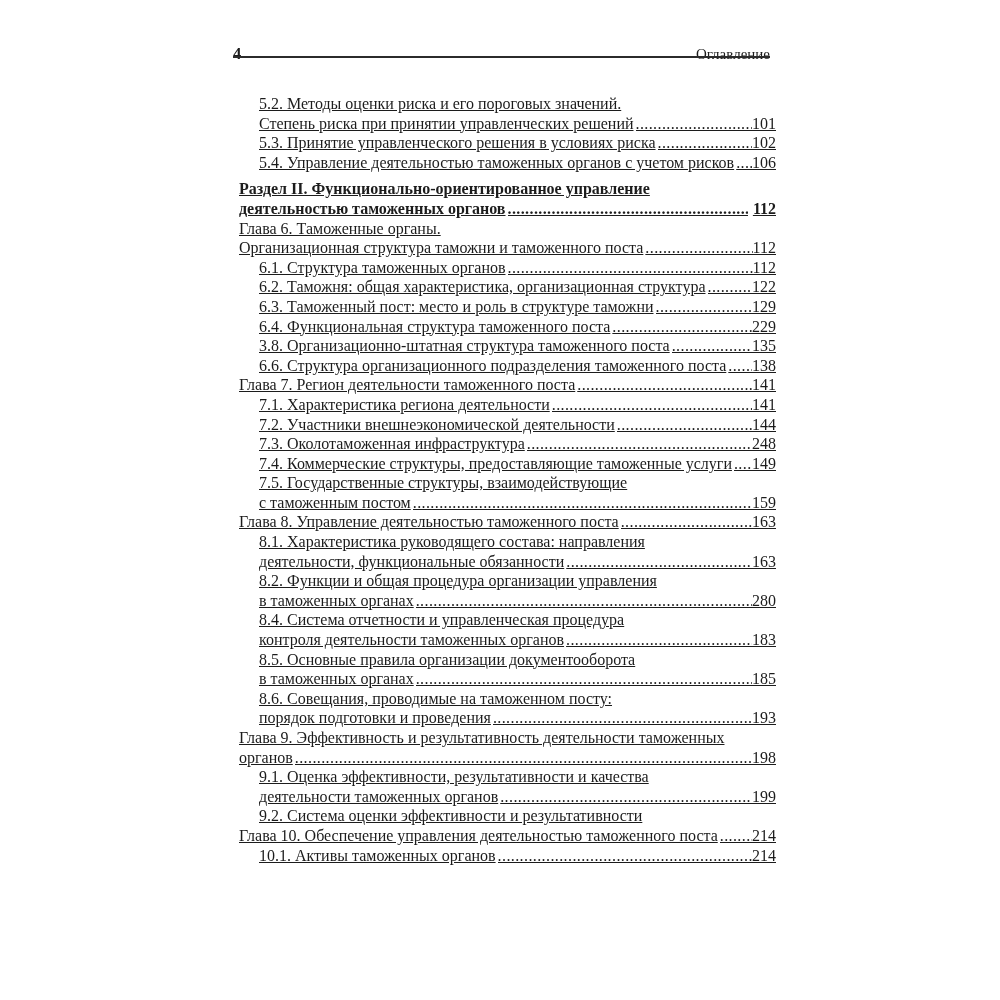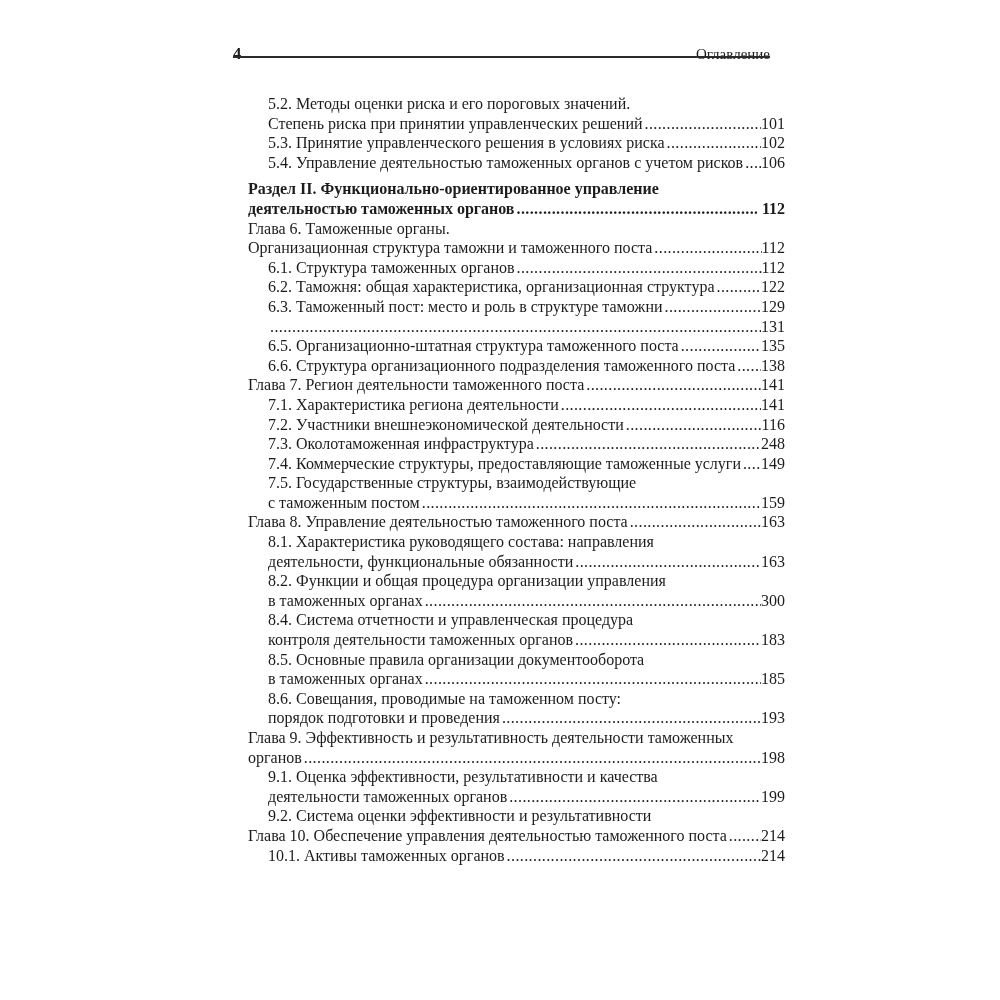--- a/index.html
+++ b/index.html
@@ -32,25 +32,26 @@
   .head-rule {
     position: absolute;
     left: 233px;
     width: 537px;
     top: 56px;
     height: 1.5px;
     background: #2b2b2b;
   }
   .toc {
     position: absolute;
-    left: 248px;
+    left: 239px;
     top: 94px;
     width: 537px;
     font-size: 16px;
     line-height: 19.6px;
+    text-decoration: underline;
   }
   .entry.gap { margin-top: 7px; }
   .entry.bold { font-weight: bold; }
   .entry.bold .pg { padding-left: 5px; }
   .line {
     display: flex;
     align-items: baseline;
     white-space: nowrap;
   }
   .entry.ind .line { padding-left: 20px; }
@@ -138,27 +139,28 @@
       </div>
       <div class="entry ind">
         <div class="line">
           <span class="t">6.3. Таможенный пост: место и роль в структуре таможни</span>
           <span class="dots"></span>
           <span class="pg">129</span>
         </div>
       </div>
       <div class="entry ind">
         <div class="line">
-          <span class="dots"></span>
-          <span class="pg">131</span>
-        </div>
-      </div>
-      <div class="entry ind">
-        <div class="line">
-          <span class="t">6.5. Организационно-штатная структура таможенного поста</span>
+          <span class="t">6.4. Функциональная структура таможенного поста</span>
+          <span class="dots"></span>
+          <span class="pg">229</span>
+        </div>
+      </div>
+      <div class="entry ind">
+        <div class="line">
+          <span class="t">3.8. Организационно-штатная структура таможенного поста</span>
           <span class="dots"></span>
           <span class="pg">135</span>
         </div>
       </div>
       <div class="entry ind">
         <div class="line">
           <span class="t">6.6. Структура организационного подразделения таможенного поста</span>
           <span class="dots"></span>
           <span class="pg">138</span>
         </div>
@@ -174,21 +176,21 @@
         <div class="line">
           <span class="t">7.1. Характеристика региона деятельности</span>
           <span class="dots"></span>
           <span class="pg">141</span>
         </div>
       </div>
       <div class="entry ind">
         <div class="line">
           <span class="t">7.2. Участники внешнеэкономической деятельности</span>
           <span class="dots"></span>
-          <span class="pg">116</span>
+          <span class="pg">144</span>
         </div>
       </div>
       <div class="entry ind">
         <div class="line">
           <span class="t">7.3. Околотаможенная инфраструктура</span>
           <span class="dots"></span>
           <span class="pg">248</span>
         </div>
       </div>
       <div class="entry ind">
@@ -225,21 +227,21 @@
           <span class="pg">163</span>
         </div>
       </div>
       <div class="entry ind">
         <div class="line">
           <span class="t">8.2. Функции и общая процедура организации управления</span>
         </div>
         <div class="line">
           <span class="t">в таможенных органах</span>
           <span class="dots"></span>
-          <span class="pg">300</span>
+          <span class="pg">280</span>
         </div>
       </div>
       <div class="entry ind">
         <div class="line">
           <span class="t">8.4. Система отчетности и управленческая процедура</span>
         </div>
         <div class="line">
           <span class="t">контроля деятельности таможенных органов</span>
           <span class="dots"></span>
           <span class="pg">183</span>

